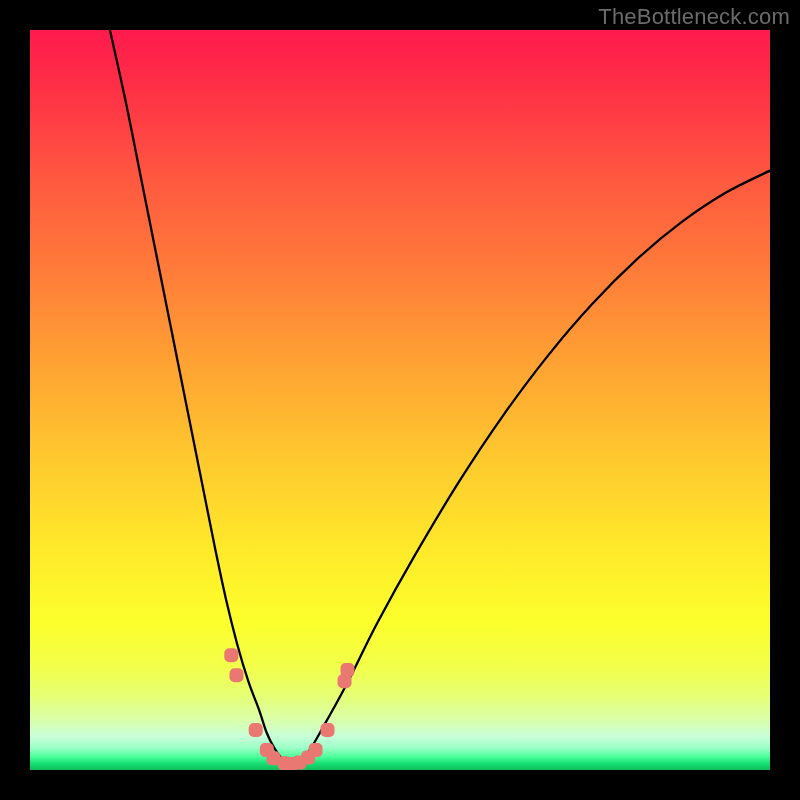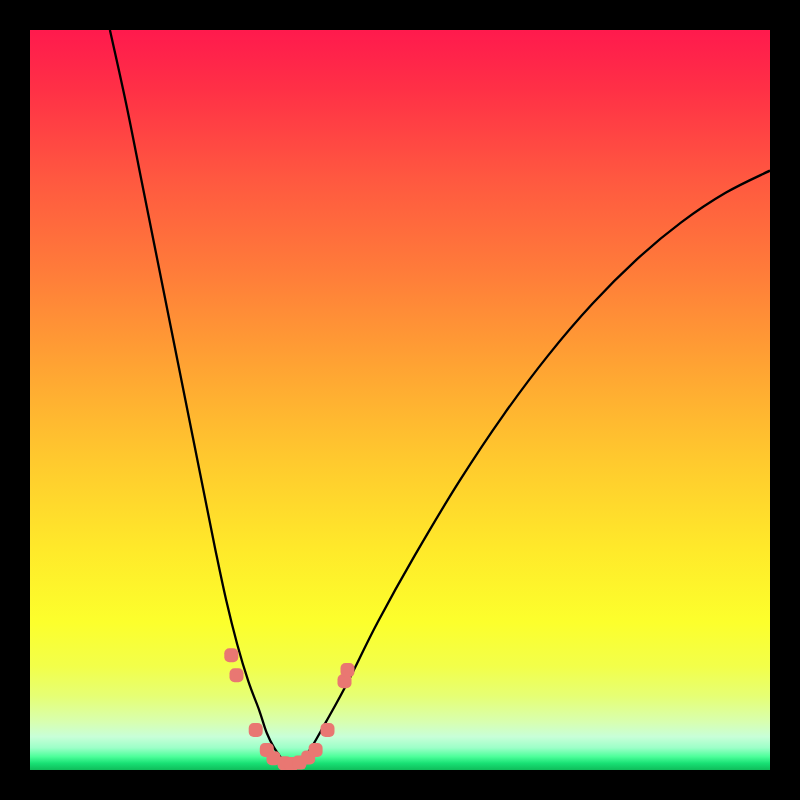--- a/index.html
+++ b/index.html
@@ -68,20 +68,21 @@
     color: #6b6b6b;
     font-size: 22px;
     letter-spacing: 0.2px;
     user-select: none;
   }
 </style>
 </head>
 <body>
 
 <div class="frame">
+  <div class="watermark">TheBottleneck.com</div>
 
   <div class="plot">
     <div class="gradient"></div>
 
     <svg class="curve-svg" viewBox="0 0 740 740" preserveAspectRatio="none">
       <path fill="none" stroke="#000" stroke-width="2.3" d="M 79.9 0.0 C 82.9 13.3, 90.6 47.4, 96.2 74.0 C 101.8 100.6, 105.7 121.4, 111.0 148.0 C 116.3 174.6, 120.5 195.4, 125.8 222.0 C 131.1 248.6, 135.3 269.4, 140.6 296.0 C 145.9 322.6, 150.1 343.4, 155.4 370.0 C 160.7 396.6, 164.9 417.4, 170.2 444.0 C 175.5 470.6, 180.3 495.4, 185.0 518.0 C 189.7 540.6, 192.1 552.5, 196.1 569.8 C 200.1 587.1, 203.2 599.5, 207.2 614.2 C 211.2 628.9, 214.3 639.2, 218.3 651.2 C 222.3 663.2, 226.1 671.5, 229.4 680.8 C 232.7 690.1, 234.1 696.3, 236.8 703.0 C 239.5 709.7, 240.9 712.5, 244.2 717.8 C 247.5 723.1, 252.2 729.5, 255.3 732.6 C 258.4 735.7, 258.6 734.8, 261.2 734.8 C 263.9 734.8, 266.5 735.7, 270.1 732.6 C 273.7 729.5, 276.5 725.1, 281.2 717.8 C 285.9 710.5, 289.3 703.9, 296.0 691.9 C 302.7 679.9, 308.9 669.2, 318.2 651.2 C 327.5 633.2, 335.8 614.6, 347.8 592.0 C 359.8 569.4, 370.1 550.7, 384.8 525.4 C 399.5 500.1, 413.2 476.7, 429.2 451.4 C 445.2 426.1, 457.6 407.4, 473.6 384.8 C 489.6 362.2, 502.0 345.6, 518.0 325.6 C 534.0 305.6, 546.4 291.1, 562.4 273.8 C 578.4 256.5, 590.8 244.1, 606.8 229.4 C 622.8 214.7, 635.2 204.4, 651.2 192.4 C 667.2 180.4, 679.6 172.1, 695.6 162.8 C 711.6 153.5, 732.0 144.6, 740.0 140.6" id="curve-path"></path>
       <g id="marker-group">
           <rect x="194.3" y="618.3" width="14" height="14" rx="5" ry="5" fill="#e97772"></rect>
           <rect x="199.5" y="638.3" width="14" height="14" rx="5" ry="5" fill="#e97772"></rect>
           <rect x="218.7" y="693.0" width="14" height="14" rx="5" ry="5" fill="#e97772"></rect>

